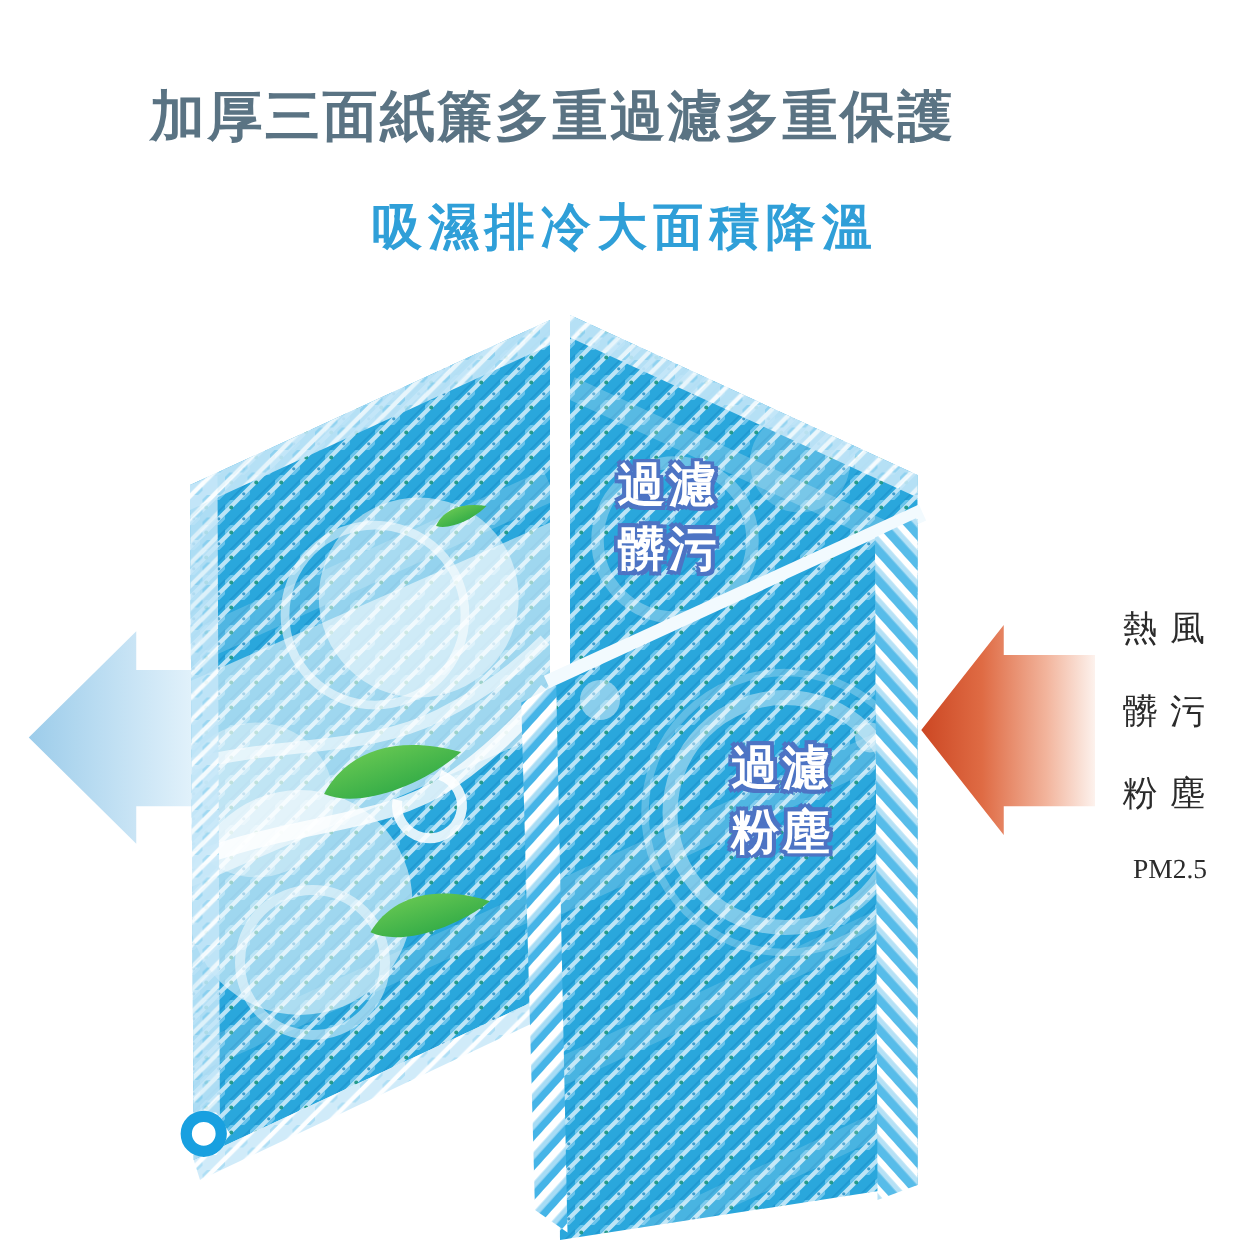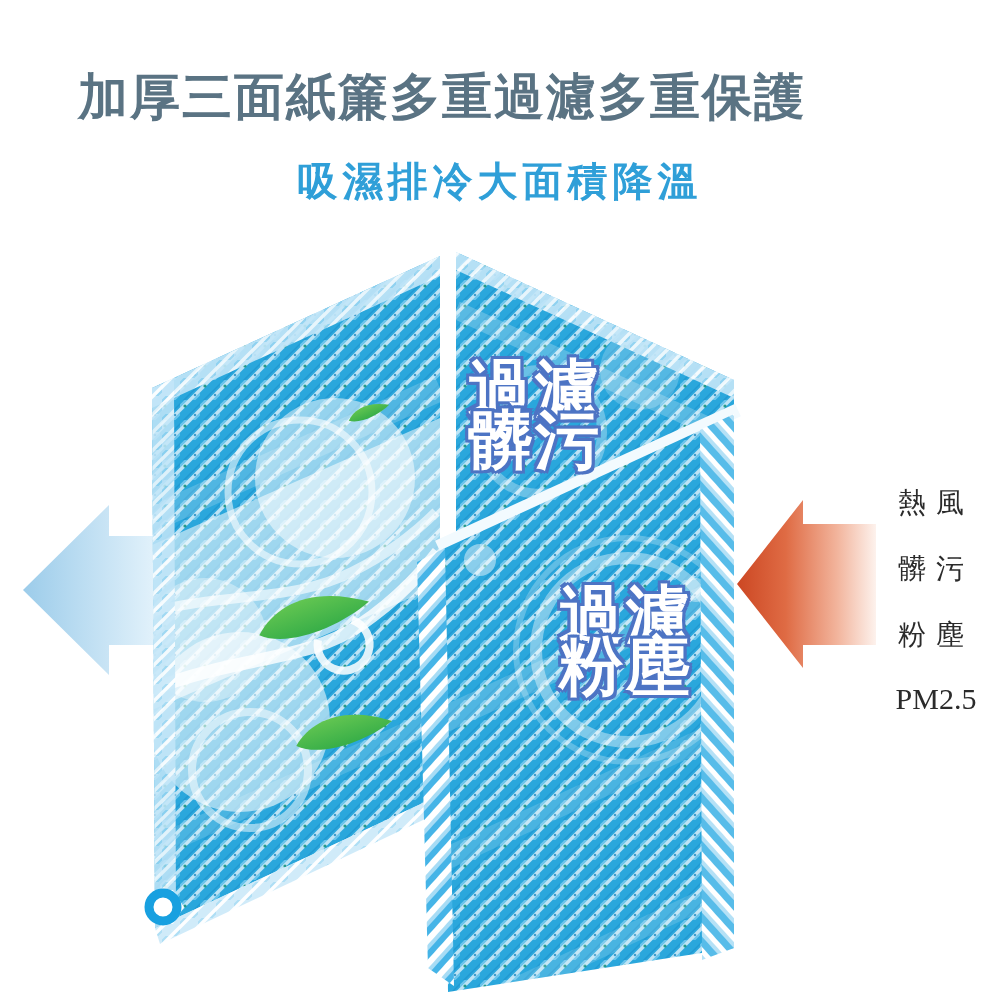--- a/index.html
+++ b/index.html
@@ -5,52 +5,52 @@
   html,body{margin:0;padding:0;}
   body{
     width:1000px;height:1000px;background:#ffffff;overflow:hidden;position:relative;
     font-family:"Liberation Sans","DejaVu Sans",sans-serif;
   }
   .stage{position:absolute;inset:0;width:1000px;height:1000px;}
 
   
   .title{
     position:absolute;top:64px;left:0;width:884px;text-align:center;
-    font-size:50px;font-weight:bold;color:var(--title,#5a7383);
+    font-size:44px;font-weight:bold;color:var(--title,#5a7383);
     letter-spacing:2px;white-space:nowrap;
   }
   .subtitle{
     position:absolute;top:154px;left:0;width:1000px;text-align:center;
     font-size:40px;font-weight:bold;color:var(--subtitle,#2f9fd8);
     letter-spacing:5px;white-space:nowrap;
   }
 
   
   .panel-label{
     position:absolute;text-align:center;font-weight:bold;color:#ffffff;
-    font-size:64px;line-height:51px;letter-spacing:3px;white-space:nowrap;
+    font-size:38px;line-height:51px;letter-spacing:3px;white-space:nowrap;
     text-shadow:
       -3px -3px 0 var(--label-outline,#4d74c4), 0 -3px 0 var(--label-outline,#4d74c4),
        3px -3px 0 var(--label-outline,#4d74c4),-3px 0 0 var(--label-outline,#4d74c4),
        3px  0   0 var(--label-outline,#4d74c4),-3px 3px 0 var(--label-outline,#4d74c4),
        0    3px 0 var(--label-outline,#4d74c4), 3px 3px 0 var(--label-outline,#4d74c4);
   }
   .panel-label span{display:block;}
   .lbl-cool-air   {left:258px;top:434px;width:160px;}
   .lbl-filter-dirt{left:455px;top:364px;width:160px;}
   .lbl-filter-dust{left:546px;top:590px;width:160px;}
   .lbl-three-side {left:160px;top:674px;width:160px;}
 
   
   .hot-list{
     position:absolute;left:876px;top:484px;width:120px;text-align:center;
     font-family:Liberation Serif, serif;color:var(--hot-text,#2b2b2b);
   }
   .hot-item{font-size:28px;letter-spacing:10px;margin-bottom:28px;white-space:nowrap;}
-  .hot-item:last-child{letter-spacing:0;font-size:30px;margin-bottom:2px;}
+  .hot-item:last-child{letter-spacing:0;font-size:22px;margin-bottom:2px;}
 </style>
 </head>
 <body>
 
 <svg class="stage" viewBox="0 0 1000 1000" aria-hidden="true">
   <defs>
 
     <pattern id="pw" width="20" height="20" patternUnits="userSpaceOnUse">
       <rect width="20" height="20" fill="#2aa7dc"></rect>
       <path d="M-2,12 L12,-2 M8,22 L22,8" stroke="#cdebf9" stroke-width="3.5" opacity="0.9"></path>

